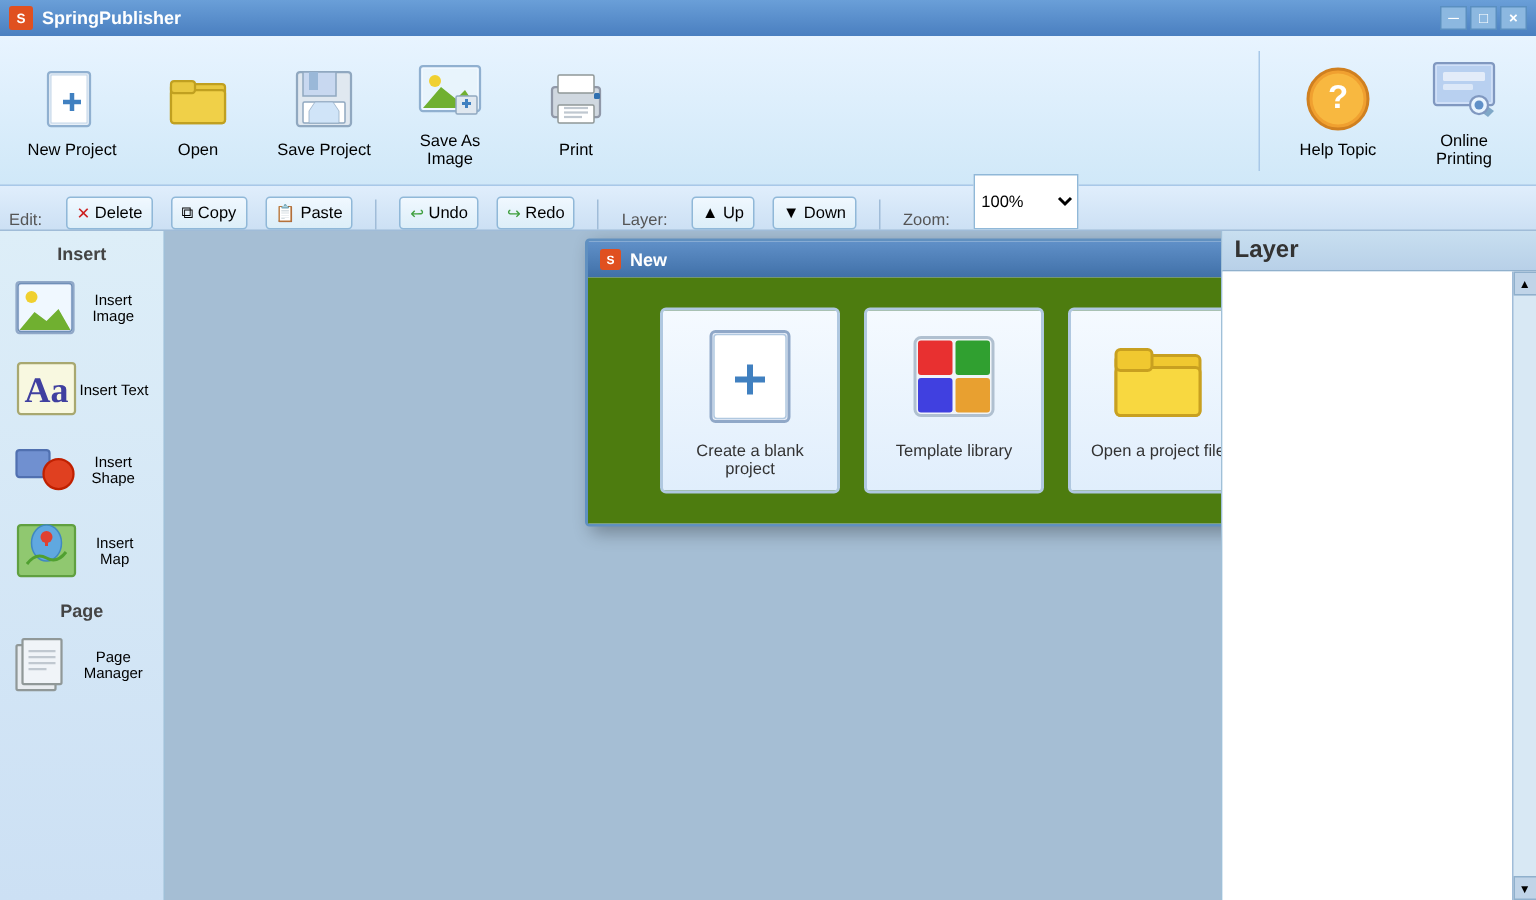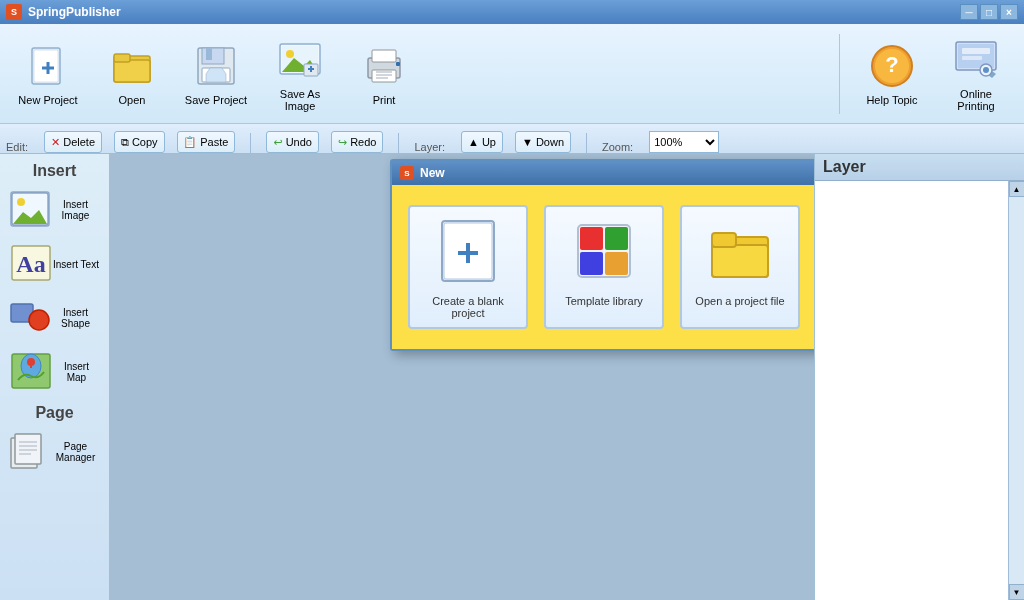--- a/index.html
+++ b/index.html
@@ -121,21 +121,21 @@
       color: #000;
     }
     .edit-separator {
       width: 1px;
       height: 20px;
       background: #a0bcd8;
       margin: 0 3px;
     }
     .zoom-select {
       width: 70px;
-      height: 22px;
+      height: 37px;
       border: 1px solid #90b8d8;
       background: white;
       font-size: 11px;
       margin-top: 28px;
     }
 
     
     #main-area {
       display: flex;
       height: calc(600px - 24px - 100px - 30px);
@@ -147,21 +147,21 @@
       background: linear-gradient(to bottom, #ddeef8, #cce0f4);
       border-right: 1px solid #a0c0d8;
       display: flex;
       flex-direction: column;
       padding: 4px;
       gap: 2px;
       overflow-y: auto;
     }
     .sidebar-section-label {
       text-align: center;
-      font-size: 16px;
+      font-size: 12px;
       color: #444;
       padding: 4px 0 2px;
       font-weight: bold;
     }
     .sidebar-item {
       display: flex;
       align-items: center;
       padding: 4px;
       cursor: pointer;
       border: 1px solid transparent;
@@ -273,22 +273,22 @@
       display: inline-flex;
       align-items: center;
       justify-content: center;
       color: white;
       font-size: 8px;
     }
     #dialog-body {
       padding: 20px 16px;
       display: flex;
       gap: 16px;
-      justify-content: flex-start;
-      background: #fde047;
+      justify-content: flex-end;
+      background: #4d7c0f;
     }
     .dialog-option {
       display: flex;
       flex-direction: column;
       align-items: center;
       width: 120px;
       padding: 8px;
       border: 2px solid #b0c8e0;
       border-radius: 4px;
       background: linear-gradient(to bottom, #f5faff, #e0eefc);

